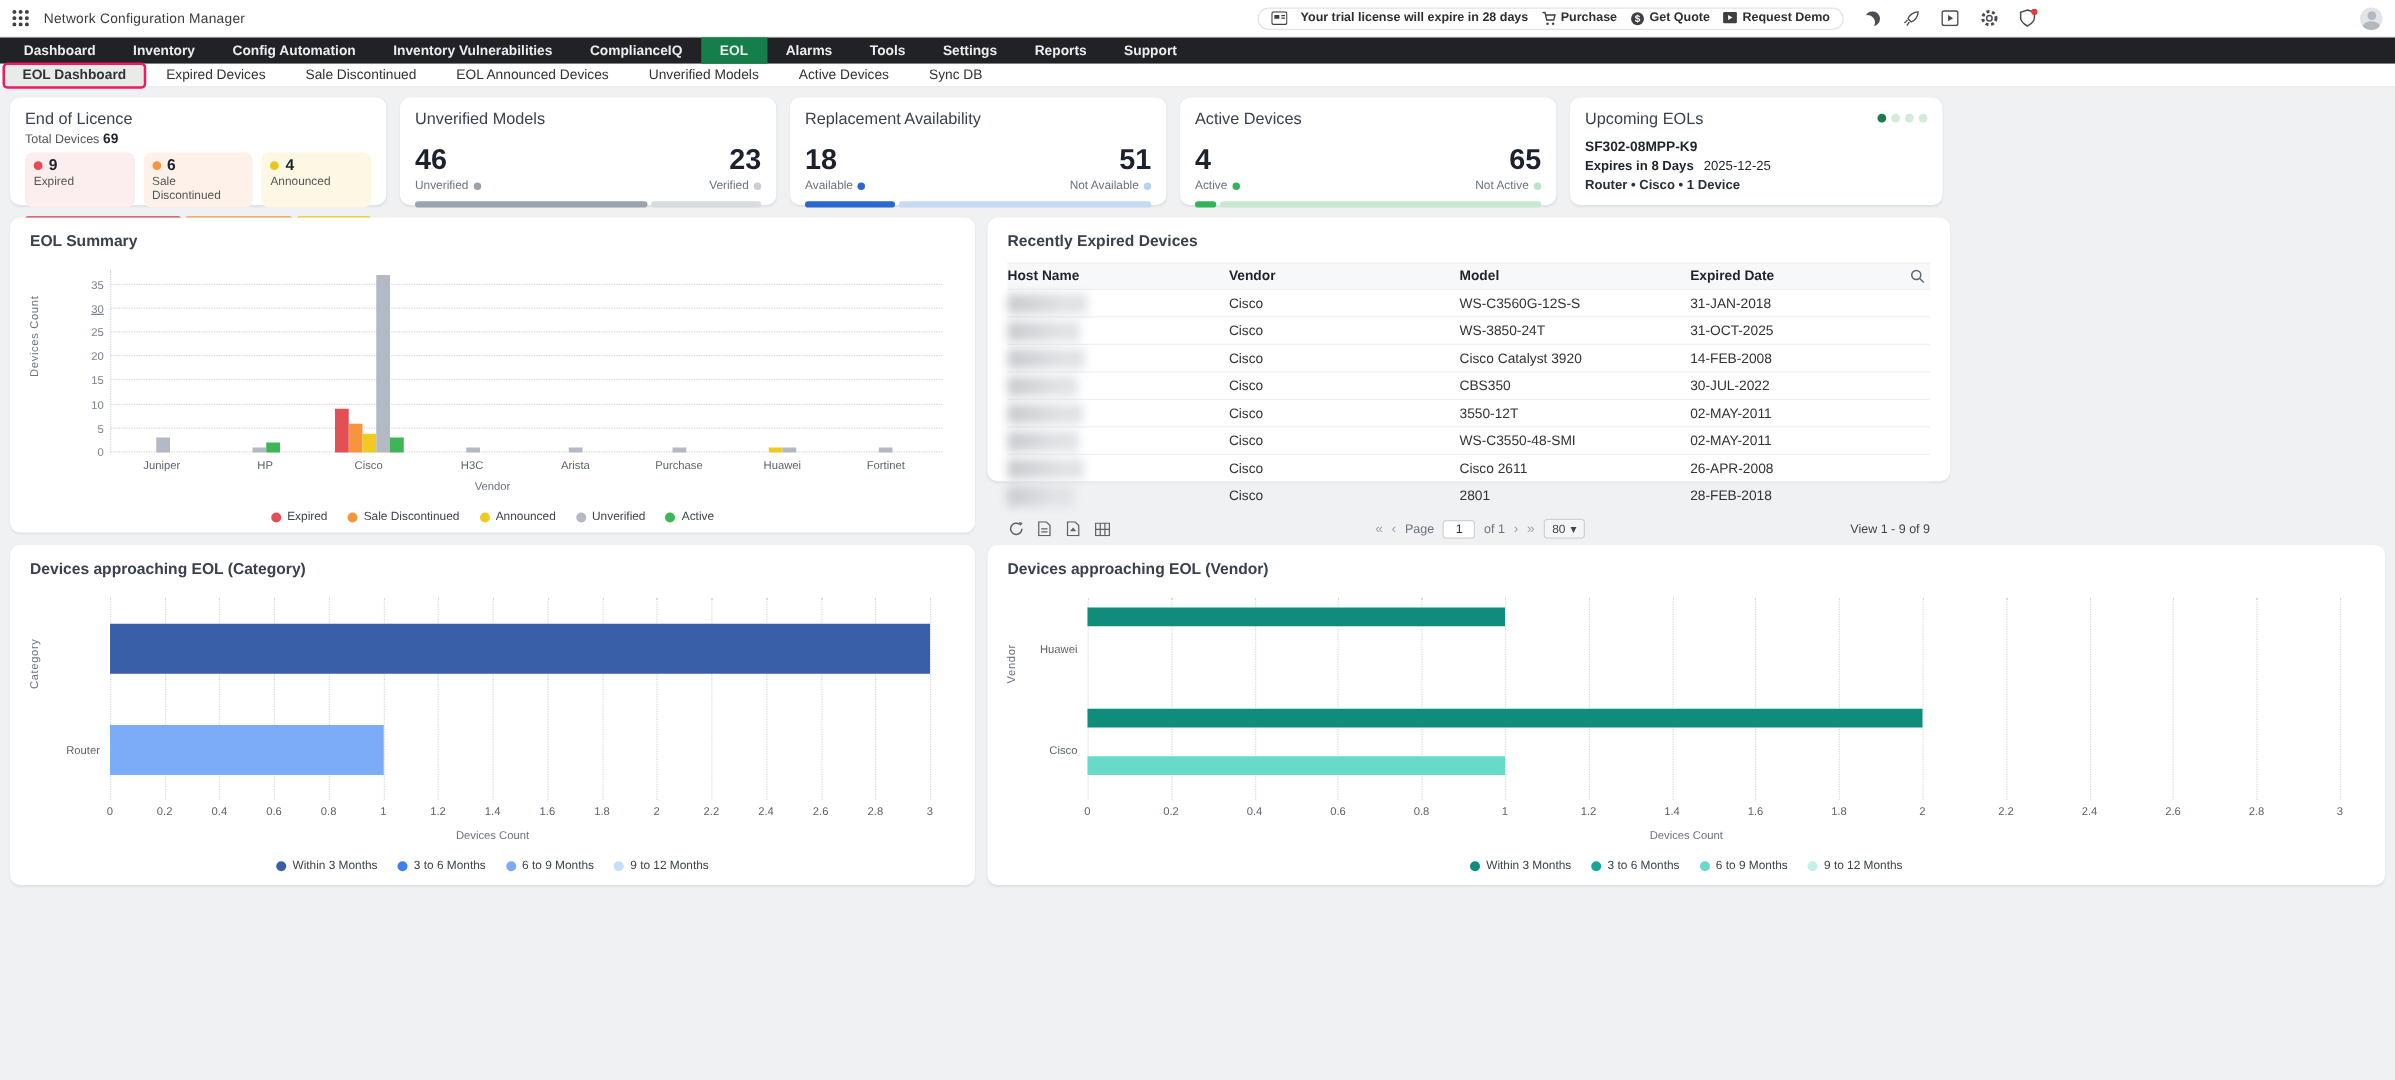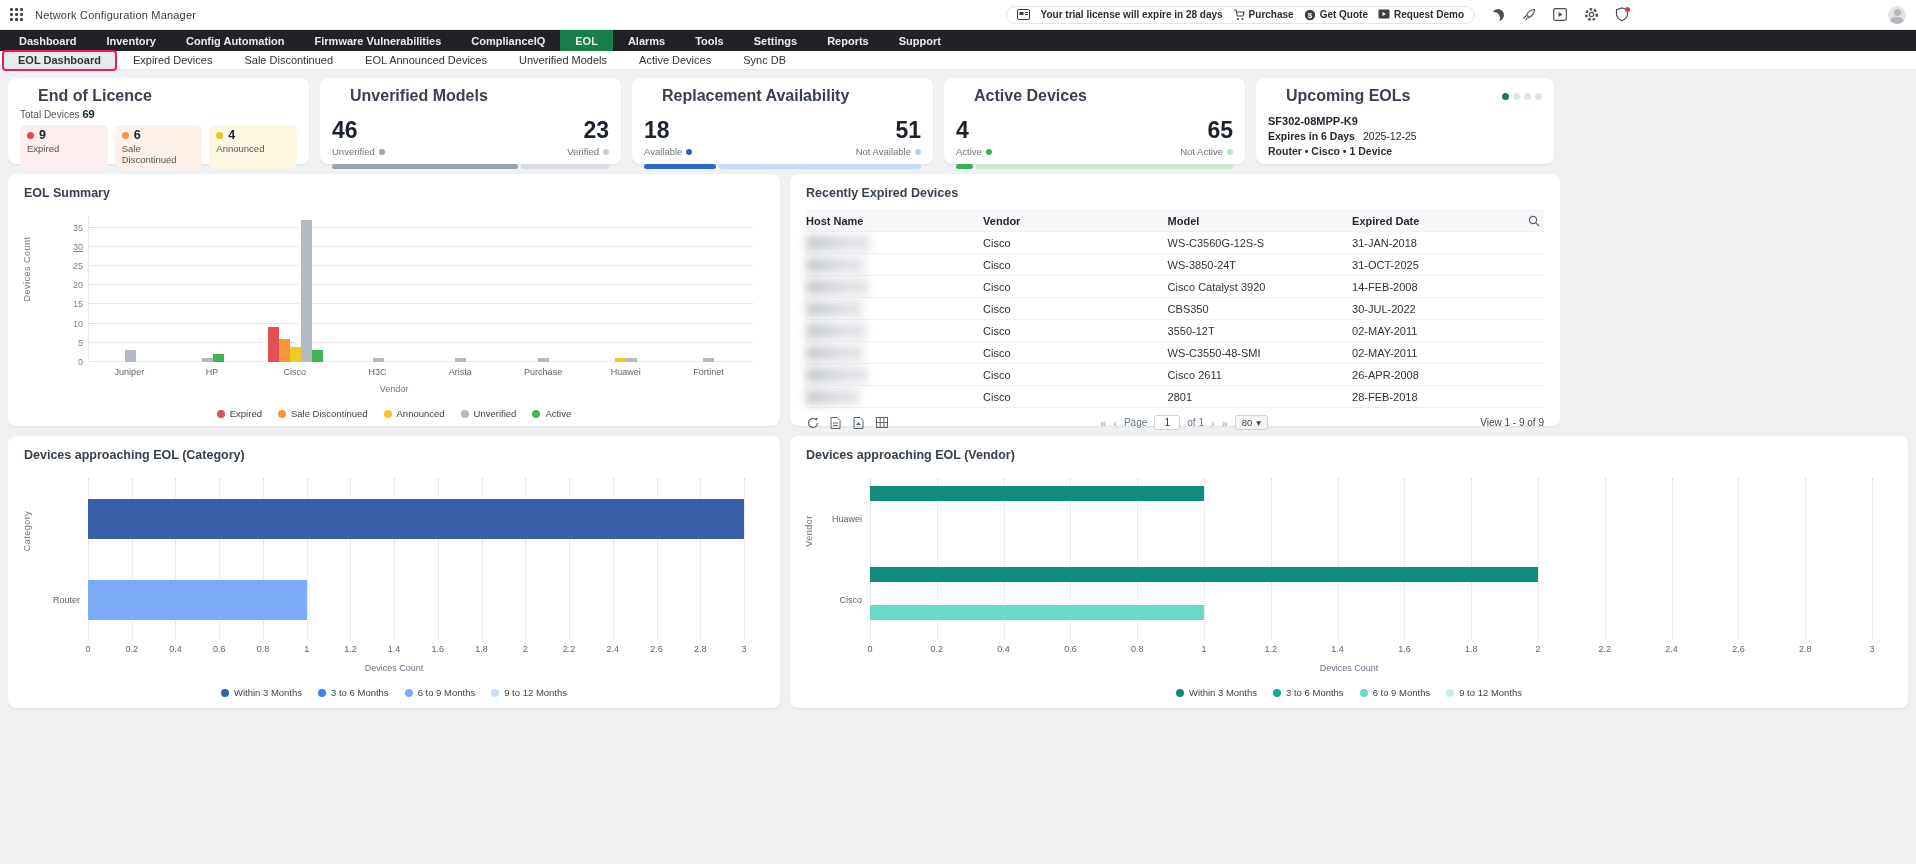--- a/index.html
+++ b/index.html
@@ -39,21 +39,21 @@
   .content { padding:8px; display:flex; flex-direction:column; gap:10px; }
   .cards-row { display:flex; gap:11px; }
   .row2 { display:flex; gap:10px; }
   .row3 { display:flex; gap:10px; }
   .panel { background:#fff; border-radius:8px; box-shadow:0 1px 2px rgba(16,24,40,.07); padding:12px 16px; position:relative; }
   .panel-title { font-size:12.5px; font-weight:bold; color:#39414e; }
 
   
   .card { background:#fff; border-radius:8px; box-shadow:0 1px 2px rgba(16,24,40,.07);
     width:301px; height:86px; padding:9px 12px; position:relative; }
-  .card-title { font-size:16px; font-weight:bold; color:#39414e;margin-left:18px; }
+  .card-title { font-size:13px; font-weight:normal; color:#39414e; }
   .total-row { margin-top:3px; font-size:10px; color:#555; }
   .total-row b { color:#1c222c; font-size:11px; margin-left:3px; }
   .eol-stats { display:flex; gap:7px; margin-top:5px; }
   .stat-pill { flex:1; border-radius:6px; padding:3px 7px 4px; }
   .stat-top { display:flex; align-items:center; gap:5px; }
   .stat-dot { width:7px; height:7px; border-radius:50%; }
   .stat-val { font-size:12.5px; font-weight:bold; color:#1c222c; }
   .stat-lab { font-size:9.5px; color:#555; margin-top:1px; }
   .pbar { display:flex; gap:3px; margin-top:7px; height:5px; }
   .pbar span { border-radius:3px; height:5px; }
@@ -201,21 +201,21 @@
   <div class="avatar">
       <i></i>
       <b></b>
     </div>
 </div>
 
 <div class="main-nav">
     <div class="nav-item">Dashboard</div>
     <div class="nav-item">Inventory</div>
     <div class="nav-item">Config Automation</div>
-    <div class="nav-item">Firmware Vulnerabilities</div>
+    <div class="nav-item">Inventory Vulnerabilities</div>
     <div class="nav-item">ComplianceIQ</div>
     <div class="nav-item active" style="background: rgb(21, 126, 75);">EOL</div>
     <div class="nav-item">Alarms</div>
     <div class="nav-item">Tools</div>
     <div class="nav-item">Settings</div>
     <div class="nav-item">Reports</div>
     <div class="nav-item">Support</div>
   </div>
 <div class="sub-nav">
     <div class="subnav-item active">EOL Dashboard</div>
@@ -337,21 +337,21 @@
         <div class="card-title">Upcoming EOLs</div>
         <div class="upc-dots">
             <span style="background: rgb(28, 124, 76);"></span>
             <span style="background: rgb(214, 234, 217);"></span>
             <span style="background: rgb(214, 234, 217);"></span>
             <span style="background: rgb(214, 234, 217);"></span>
           </div>
       </div>
       <div class="upc-model">SF302-08MPP-K9</div>
       <div class="upc-line2">
-        <b>Expires in 6 Days</b><span>2025-12-25</span>
+        <b>Expires in 8 Days</b><span>2025-12-25</span>
       </div>
       <div class="upc-meta">Router • Cisco • 1 Device</div>
     </div>
   </div>
 
   <div class="row2">
     <div class="panel" style="width:772px;height:252px;">
       <div class="panel-title">EOL Summary</div>
       <div class="yaxis-title">Devices Count</div>
       <div id="chart-eol-summary">
@@ -434,21 +434,21 @@
               <span>Unverified</span>
             </span>
             <span class="legend-item">
               <span class="ldot" style="background: rgb(63, 181, 88);"></span>
               <span>Active</span>
             </span>
           </div>
         </div>
     </div>
 
-    <div class="panel" style="width:770px;height:252px;">
+    <div class="panel" style="width:770px;height:211px;">
       <div class="panel-title">Recently Expired Devices</div>
       <div class="table">
         <div class="trow thead">
           <span>Host Name</span>
           <span>Vendor</span>
           <span>Model</span>
           <span>Expired Date</span>
           <span class="search-cell">
             <svg class="ic" width="12" height="12" viewBox="0 0 12 12">
               <circle cx="5" cy="5" r="3.6" fill="none" stroke="#5d646e" stroke-width="1.2"></circle>

